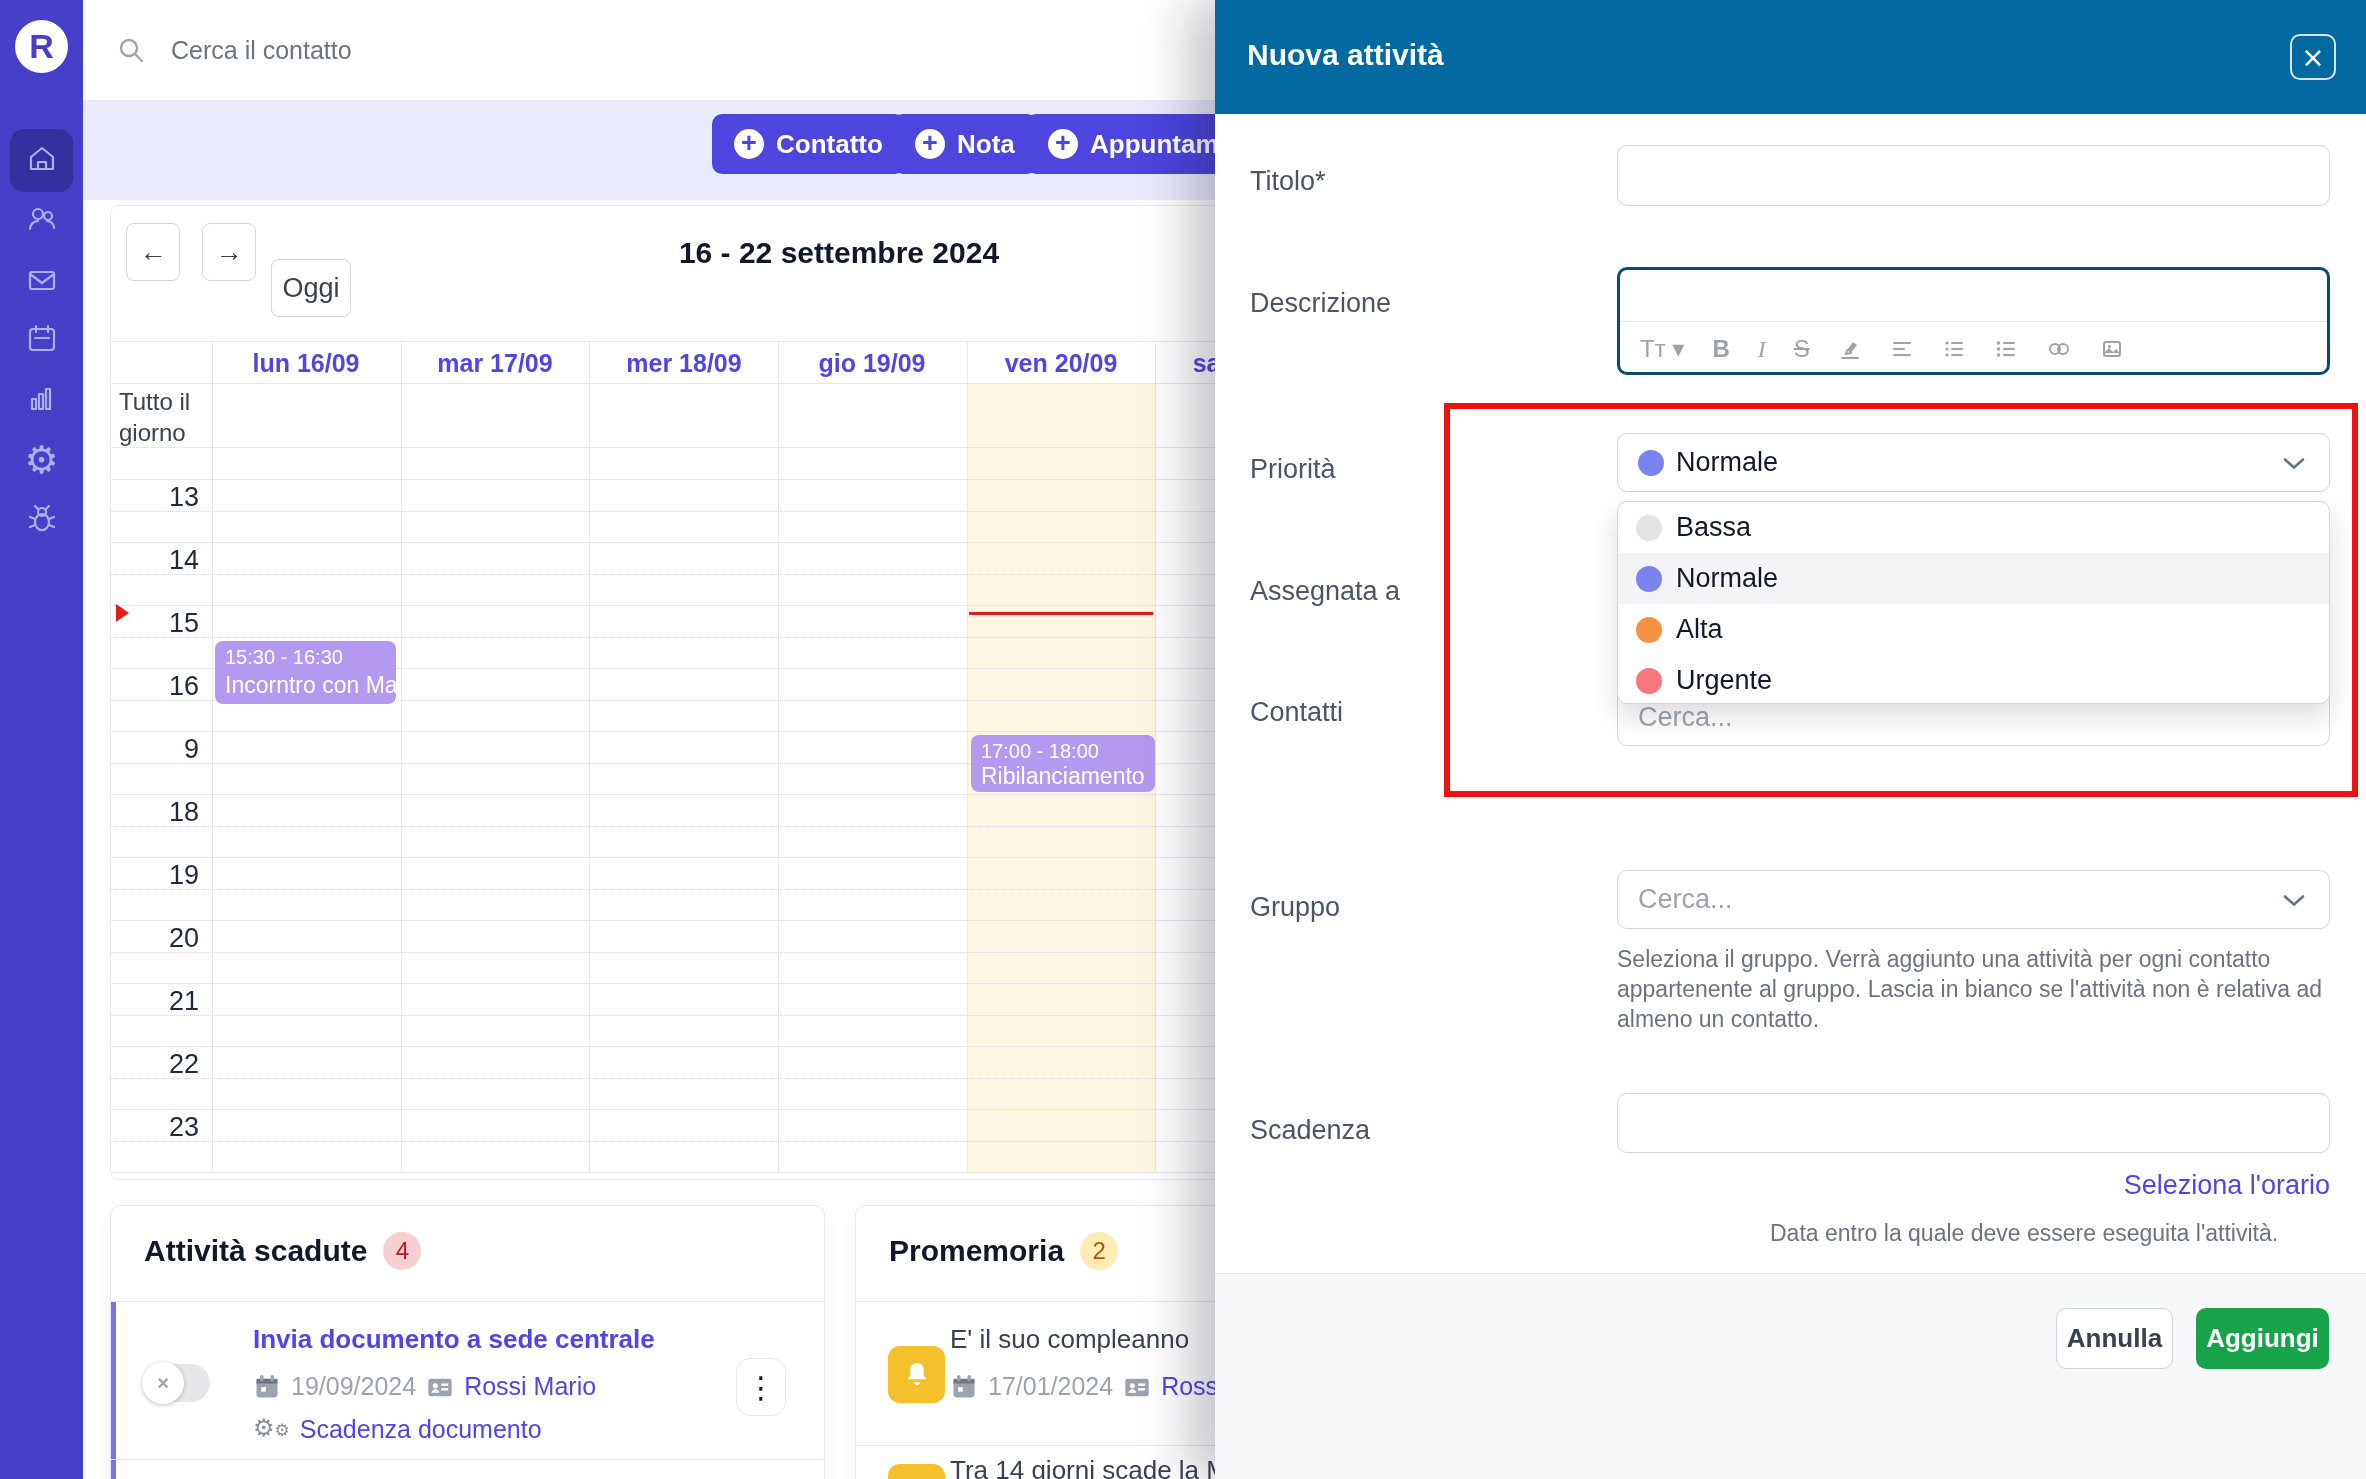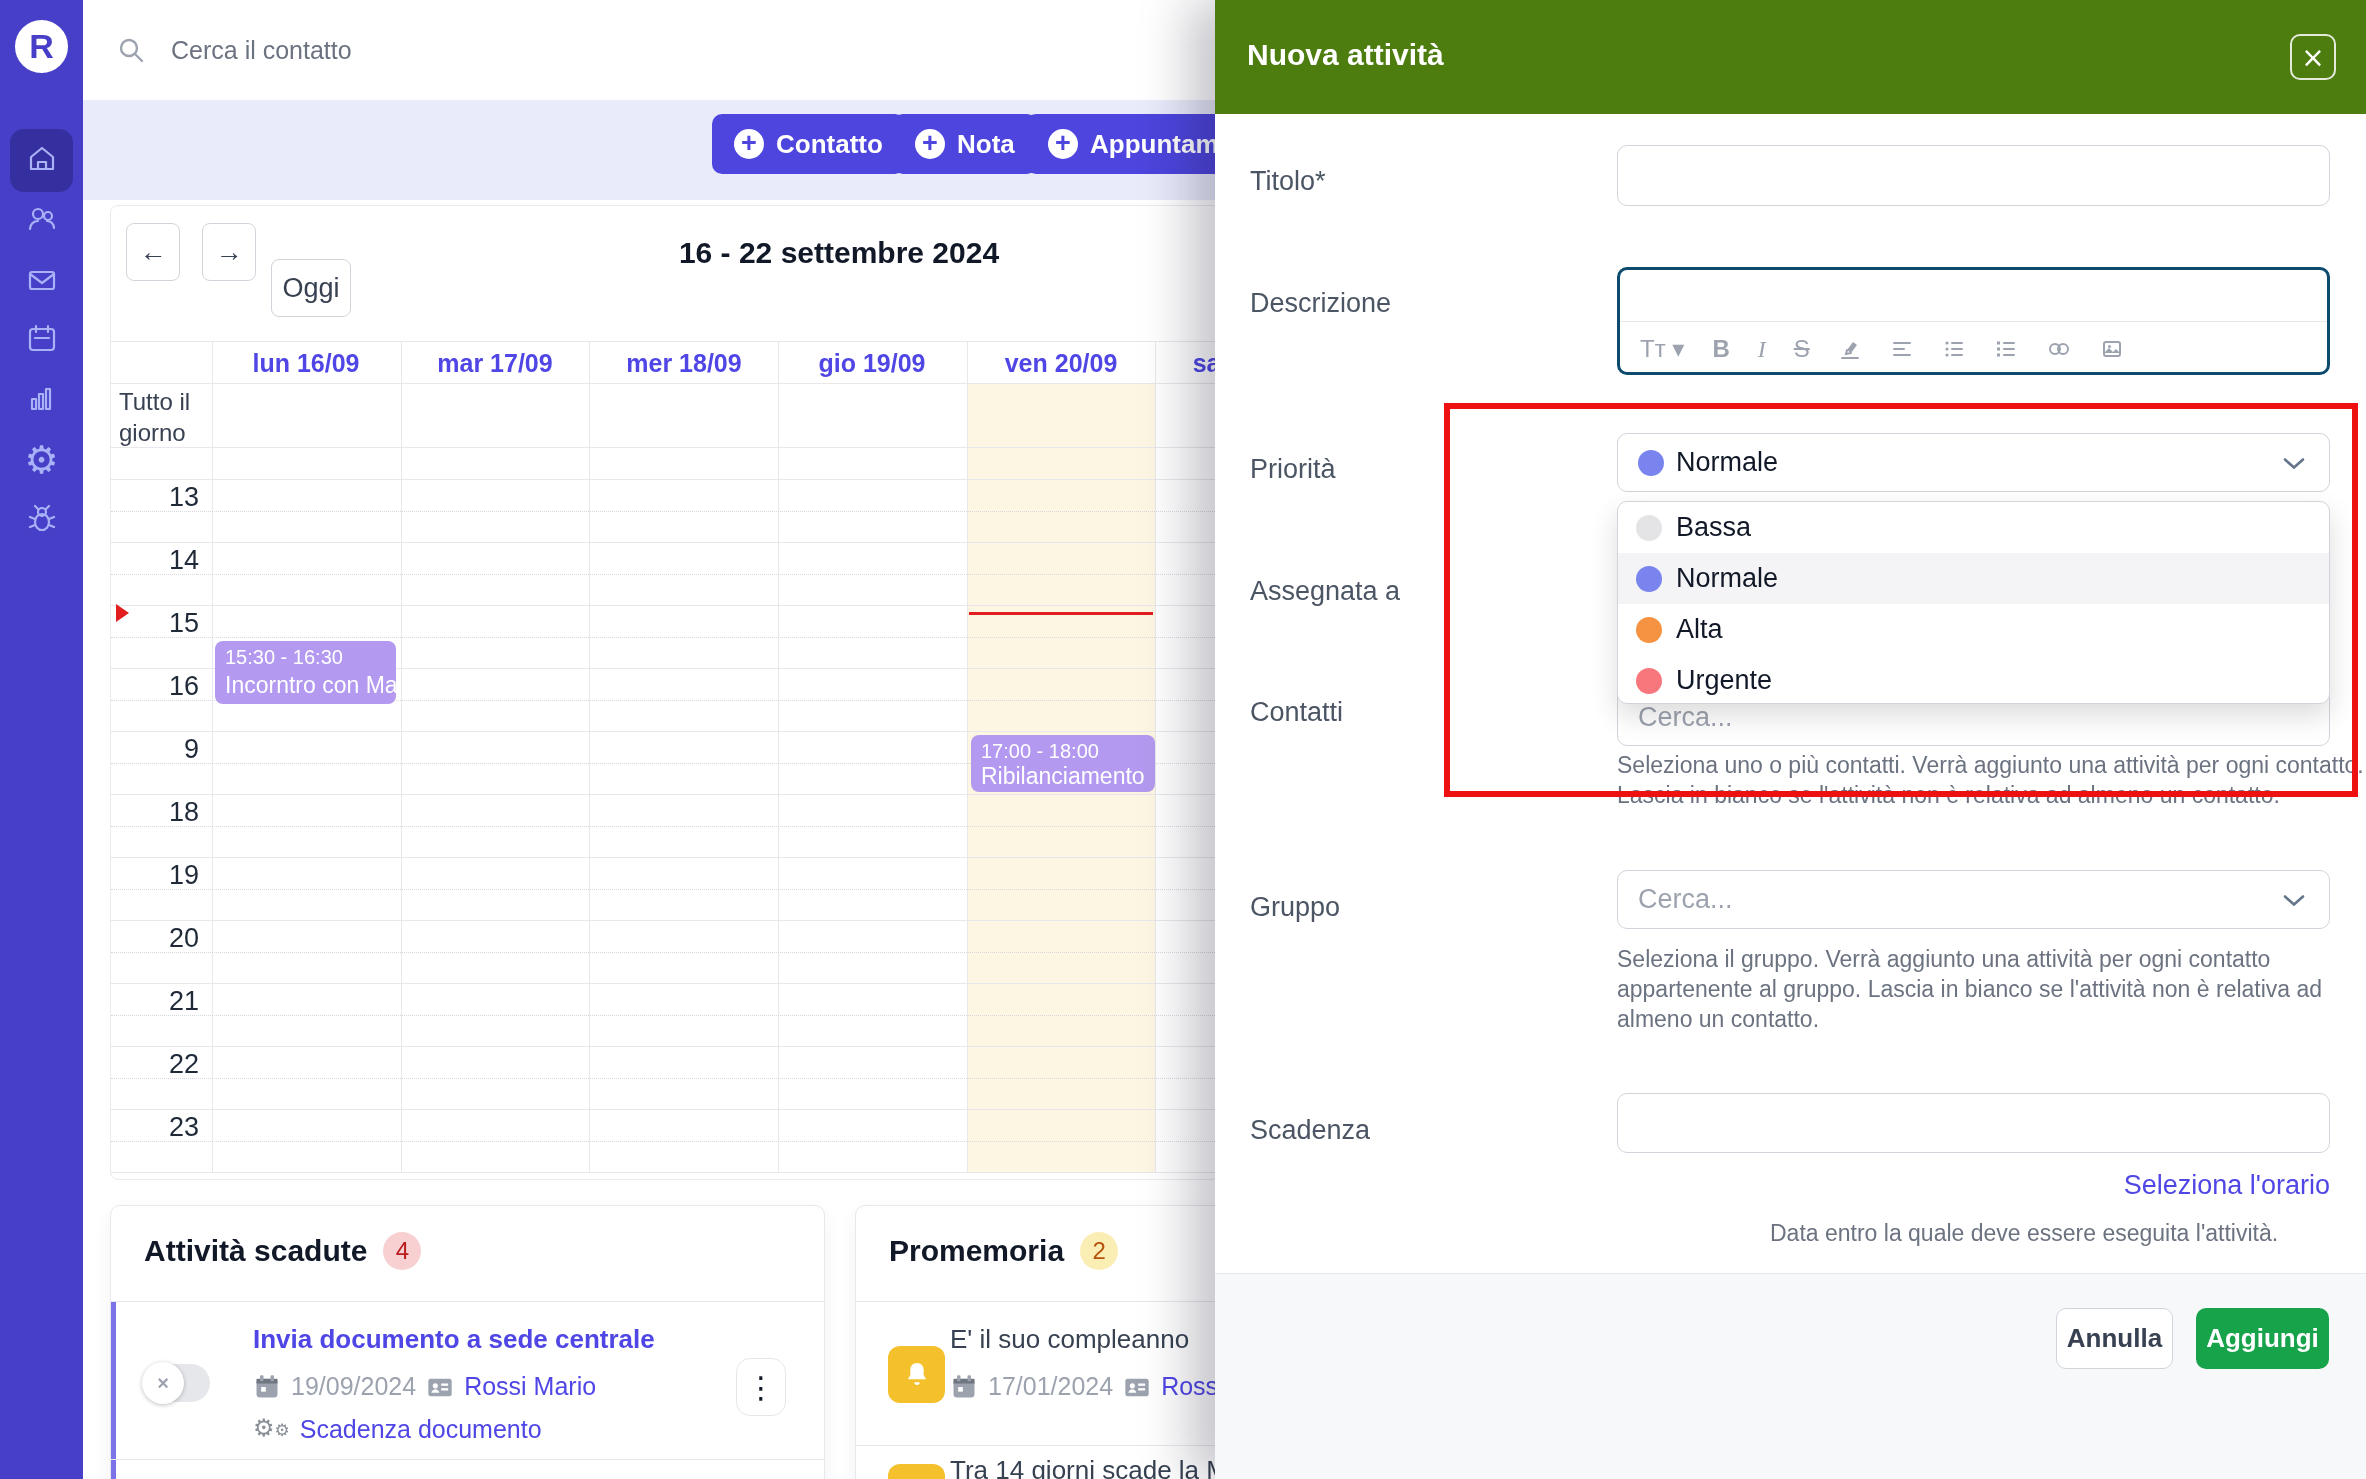--- a/index.html
+++ b/index.html
@@ -72,21 +72,21 @@
   .meta .mlink{color:#4f46e5;cursor:pointer;}
   .micon{display:inline-flex;width:28px;height:28px;}
   .gears{font-family:"DejaVu Sans",sans-serif;color:#8a8f98;font-size:24px;line-height:28px;}
   .kebab{position:absolute;width:50px;height:58px;border:1px solid #e5e7eb;border-radius:14px;background:#fff;
          font-family:"DejaVu Sans",sans-serif;font-size:30px;color:#111827;cursor:pointer;}
   .bell-sq{position:absolute;width:57px;height:57px;background:#f4c02c;border-radius:12px;display:flex;align-items:center;justify-content:center;}
 
   
   .drawer{position:absolute;left:1215px;top:0;width:1151px;height:1479px;background:#fff;z-index:10;
           box-shadow:-24px 0 48px rgba(15,15,40,.25);}
-  .drawer-head{position:absolute;left:0;top:0;width:100%;height:114px;background:#4d7c0f;}
+  .drawer-head{position:absolute;left:0;top:0;width:100%;height:114px;background:#0369a1;}
   .drawer-title{position:absolute;left:32px;top:38px;font-size:30px;font-weight:600;color:#fff;}
   .close-btn{position:absolute;right:30px;top:34px;width:46px;height:46px;border:2px solid rgba(255,255,255,.85);
              border-radius:10px;background:transparent;color:#fff;font-size:28px;cursor:pointer;font-family:"DejaVu Sans",sans-serif;}
   .f-label{position:absolute;left:35px;font-size:27px;color:#4b5563;}
   .t-input{position:absolute;left:402px;width:713px;border:1px solid #d1d5db;border-radius:10px;background:#fff;
            font-size:27px;color:#111827;padding:0 20px;outline:none;font-family:inherit;}
   .t-input::placeholder{color:#9ca3af;}
   .editor{position:absolute;left:402px;top:267px;width:713px;height:108px;border:3px solid #0c4a6e;border-radius:10px;background:#fff;}
   .editor .pad{height:52px;border-bottom:1px solid #e5e7eb;}
   .toolbar{height:54px;display:flex;align-items:center;gap:28px;padding:0 20px;color:#9ca3af;}
@@ -438,24 +438,20 @@
         <svg width="26" height="16" viewBox="0 0 26 16" fill="none" stroke="#64748b" stroke-width="2.6" stroke-linecap="round">
             <path d="M4 4l9 8 9-8"></path>
           </svg>
       </span>
     </div>
 
     <span class="f-label" style="top:576px;">Assegnata a</span>
 
     <span class="f-label" style="top:697px;">Contatti</span>
     <input class="t-input" style="top: 688px; height: 58px;" type="text" placeholder="Cerca...">
-    <div class="helper" style="left:402px;top:750px;">
-      <div>Seleziona uno o più contatti. Verrà aggiunto una attività per ogni contatto.</div>
-      <div>Lascia in bianco se l'attività non è relativa ad almeno un contatto.</div>
-    </div>
 
     <div class="dropdown">
       <div class="opt">
         <span class="dot dot-bassa"></span>
         <span>Bassa</span>
       </div>
       <div class="opt hl">
         <span class="dot dot-normale"></span>
         <span>Normale</span>
       </div>

